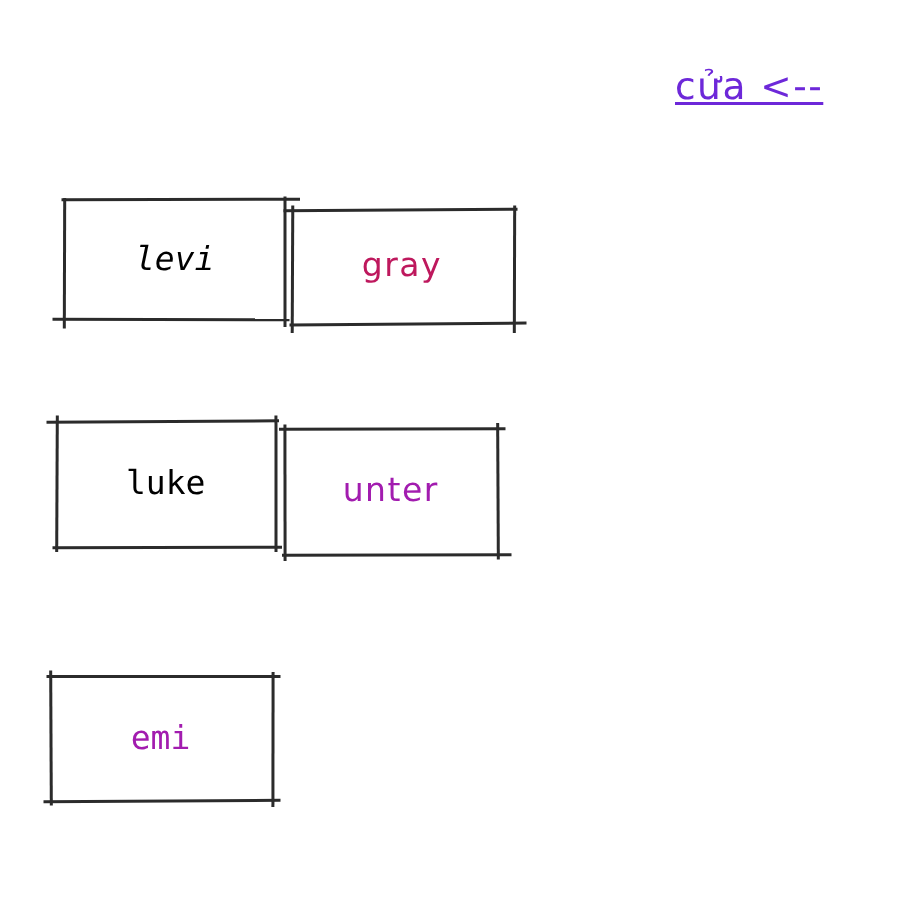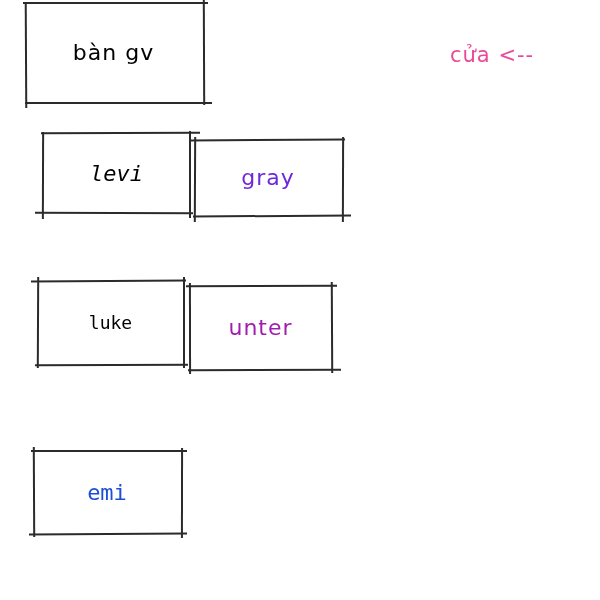--- a/index.html
+++ b/index.html
@@ -55,56 +55,49 @@
   .f-round {
     font-family: "DejaVu Sans", "Liberation Sans", sans-serif;
     letter-spacing: 1px;
   }
 </style>
 </head>
 <body>
 
 <div id="canvas" style="width: 600px; height: 600px; background: rgb(255, 255, 255);">
 
-<div class="node" style="left: 24px; top: 3px; width: 179px; height: 100px;">
-      <div class="edge h" style="left: -1.41766px; top: -0.602206px; width: 185px; background: rgb(43, 43, 43); transform: rotate(0.0380627deg);"></div>
-      <div class="edge h" style="left: 0.922551px; top: 98.5166px; width: 187px; background: rgb(43, 43, 43); transform: rotate(0.0262826deg);"></div>
-      <div class="edge v" style="left: 1.47957px; top: -0.338694px; height: 105px; background: rgb(43, 43, 43); transform: rotate(-0.297808deg);"></div>
-      <div class="edge v" style="left: 178.989px; top: -3.16146px; height: 105px; background: rgb(43, 43, 43); transform: rotate(-0.214652deg);"></div>
-      <span class="nlabel f-round" style="font-size: 22px; color: rgb(0, 0, 0);">bàn gv</span>
-    </div>
     <div class="node" style="left: 40px; top: 133px; width: 153px; height: 82px;">
       <div class="edge h" style="left: 0.956561px; top: -1.3229px; width: 159px; background: rgb(43, 43, 43); transform: rotate(-0.104342deg);"></div>
       <div class="edge h" style="left: -4.81848px; top: 78.716px; width: 161px; background: rgb(43, 43, 43); transform: rotate(0.156316deg);"></div>
       <div class="edge v" style="left: 1.69605px; top: -0.761685px; height: 87px; background: rgb(43, 43, 43); transform: rotate(0.168857deg);"></div>
       <div class="edge v" style="left: 149.255px; top: -1.52753px; height: 87px; background: rgb(43, 43, 43); transform: rotate(-0.002829deg);"></div>
       <span class="nlabel f-mono" style="font-size: 22px; color: rgb(0, 0, 0); font-style: italic;">levi</span>
     </div>
     <div class="node" style="left: 193px; top: 138px; width: 150px; height: 80px;">
       <div class="edge h" style="left: -3.77661px; top: 1.17696px; width: 156px; background: rgb(43, 43, 43); transform: rotate(-0.387978deg);"></div>
       <div class="edge h" style="left: -0.183604px; top: 76.939px; width: 158px; background: rgb(43, 43, 43); transform: rotate(-0.425515deg);"></div>
       <div class="edge v" style="left: 0.865953px; top: -1.04485px; height: 85px; background: rgb(43, 43, 43); transform: rotate(0.254249deg);"></div>
       <div class="edge v" style="left: 149.27px; top: -0.656592px; height: 85px; background: rgb(43, 43, 43); transform: rotate(0.169755deg);"></div>
-      <span class="nlabel f-round" style="font-size: 22px; color: #6d28d9;">gray</span>
+      <span class="nlabel f-round" style="font-size: 22px; color: #be185d;">gray</span>
     </div>
     <div class="node" style="left: 36px; top: 280px; width: 149px; height: 86px;">
       <div class="edge h" style="left: -4.78281px; top: -0.482971px; width: 155px; background: rgb(43, 43, 43); transform: rotate(-0.314753deg);"></div>
       <div class="edge h" style="left: -1.04687px; top: 83.6492px; width: 157px; background: rgb(43, 43, 43); transform: rotate(-0.180529deg);"></div>
       <div class="edge v" style="left: 1.16074px; top: -2.74844px; height: 91px; background: rgb(43, 43, 43); transform: rotate(0.262114deg);"></div>
       <div class="edge v" style="left: 147.232px; top: -3.19775px; height: 91px; background: rgb(43, 43, 43); transform: rotate(-0.026596deg);"></div>
-      <span class="nlabel f-mono" style="font-size: 18px; color: rgb(0, 0, 0);">luke</span>
+      <span class="nlabel f-mono" style="font-size: 22px; color: rgb(0, 0, 0);">luke</span>
     </div>
     <div class="node" style="left: 188px; top: 285px; width: 145px; height: 86px;">
       <div class="edge h" style="left: -1.55564px; top: -0.254643px; width: 151px; background: rgb(43, 43, 43); transform: rotate(-0.181497deg);"></div>
       <div class="edge h" style="left: 0.0415966px; top: 84.3024px; width: 153px; background: rgb(43, 43, 43); transform: rotate(-0.132061deg);"></div>
       <div class="edge v" style="left: 0.869791px; top: -1.65252px; height: 91px; background: rgb(43, 43, 43); transform: rotate(-0.0703745deg);"></div>
       <div class="edge v" style="left: 143.295px; top: -3.05057px; height: 91px; background: rgb(43, 43, 43); transform: rotate(-0.289626deg);"></div>
       <span class="nlabel f-round" style="font-size: 22px; color: #a21caf;">unter</span>
     </div>
     <div class="node" style="left: 32px; top: 450px; width: 150px; height: 85px;">
       <div class="edge h" style="left: -1.45229px; top: 0.0752005px; width: 156px; background: rgb(43, 43, 43); transform: rotate(-0.0407657deg);"></div>
       <div class="edge h" style="left: -3.22999px; top: 82.8557px; width: 158px; background: rgb(43, 43, 43); transform: rotate(-0.378317deg);"></div>
       <div class="edge v" style="left: 1.08475px; top: -3.19058px; height: 90px; background: rgb(43, 43, 43); transform: rotate(-0.265544deg);"></div>
       <div class="edge v" style="left: 149.401px; top: -1.58453px; height: 90px; background: rgb(43, 43, 43); transform: rotate(0.0822982deg);"></div>
-      <span class="nlabel f-mono" style="font-size: 22px; color: #1d4ed8;">emi</span>
+      <span class="nlabel f-mono" style="font-size: 22px; color: #a21caf;">emi</span>
     </div>
-    <div class="freetext f-round" style="left: 450px; top: 45px; font-size: 21px; color: #ec4899;">cửa &lt;--</div>
+    <div class="freetext f-round" style="left: 450px; top: 45px; font-size: 25px; color: #6d28d9; text-decoration: underline;">cửa &lt;--</div>
   </div>
 
 </body></html>

